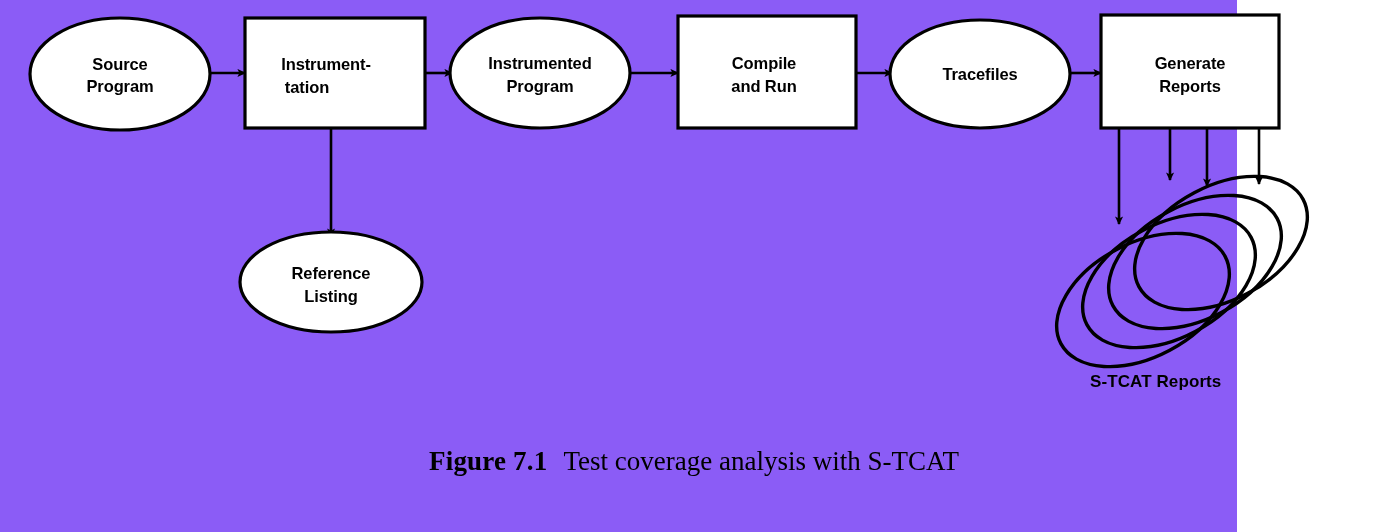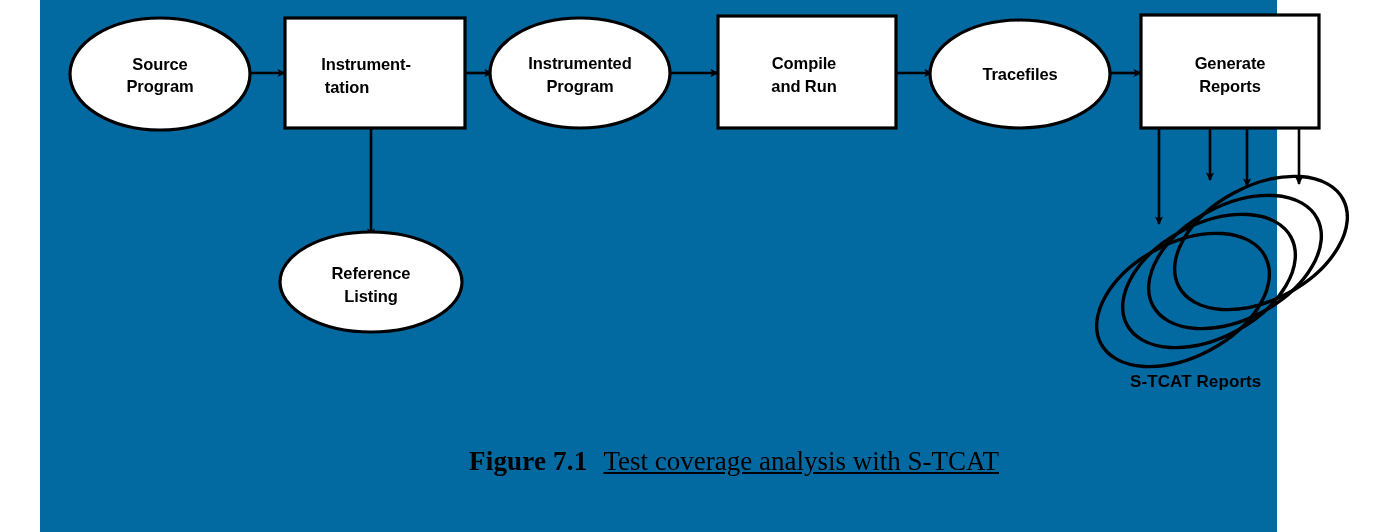--- a/index.html
+++ b/index.html
@@ -12,22 +12,21 @@
     width: 1388px;
     height: 532px;
     font-family: "Liberation Sans", sans-serif;
     color: #000000;
     overflow: hidden;
   }
   #figure-root {
     position: relative;
     width: 1237px;
     height: 532px;
-    background: #0369a1;
-    margin-left: 40px;
+    background: #8b5cf6;
   }
   #diagram-svg {
     position: absolute;
     left: 0;
     top: 0;
     width: 1388px;
     height: 532px;
     display: block;
   }
   .node-shape {
@@ -74,21 +73,20 @@
     white-space: nowrap;
   }
   #caption .caption-number {
     font-weight: 700;
     letter-spacing: 0.2px;
     text-align: right;
   }
   #caption .caption-text {
     font-weight: 400;
     margin-left: 16px;
-    text-decoration: underline;
   }
 </style>
 </head>
 <body>
 
 <div id="figure-root">
 
   <svg id="diagram-svg" viewBox="0 0 1388 532">
     <defs>
       <marker id="arrowhead" markerWidth="9" markerHeight="9" refX="7.6" refY="4.5" orient="auto" markerUnits="userSpaceOnUse">

